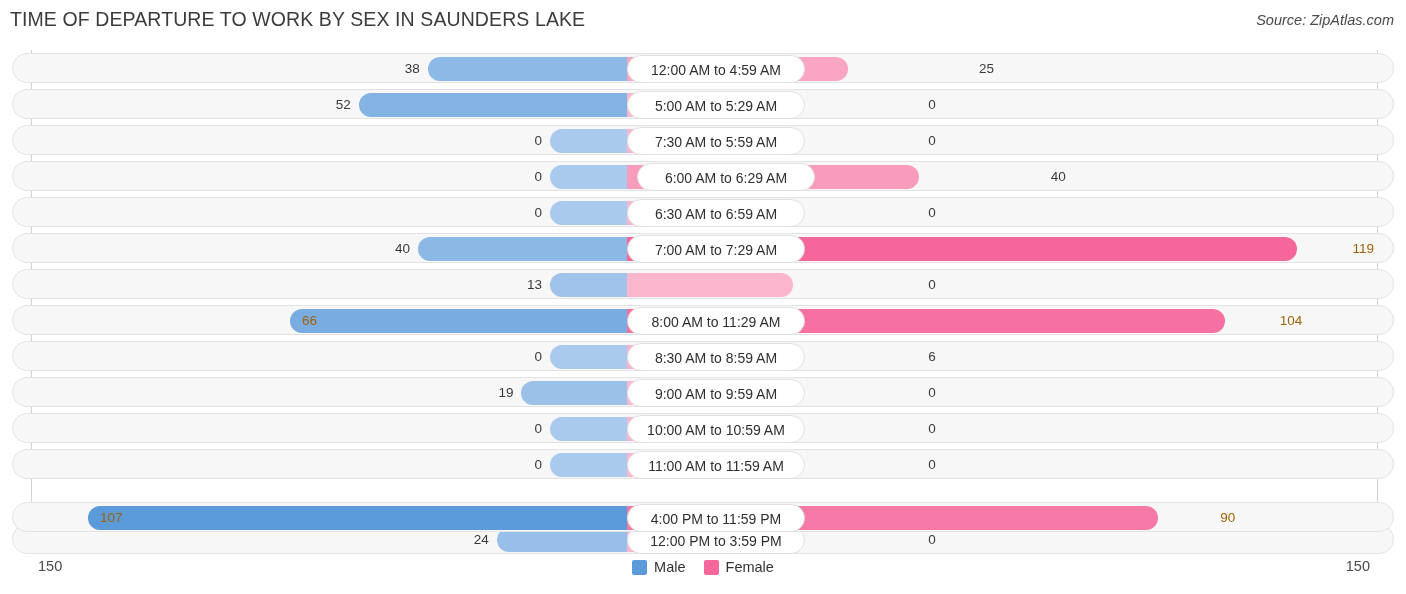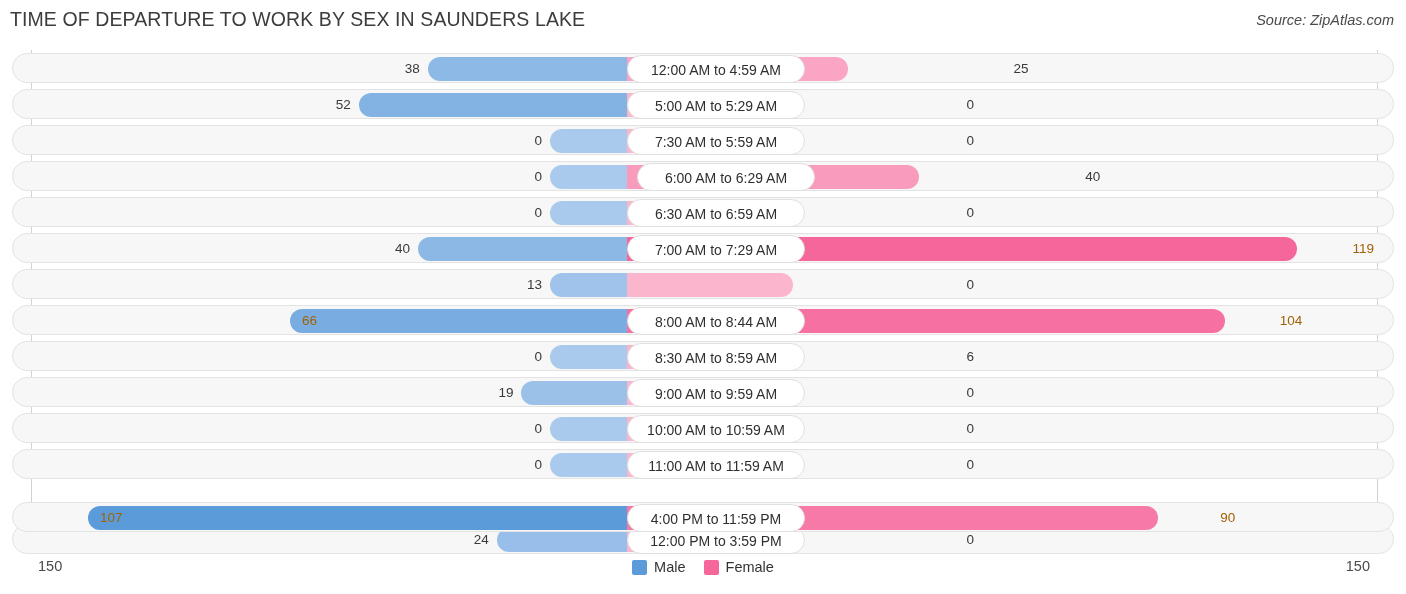--- a/index.html
+++ b/index.html
@@ -85,21 +85,21 @@
     position: absolute;
     top: 3px;
     height: 24px;
     line-height: 24px;
     font-size: 13.5px;
     white-space: nowrap;
   }
   .val-out { color: #3a3a3a; }
   .val-in  { color: #a16207; }
   .val-male-out   { text-align: right; }
-  .val-female-out { text-align: right;  }
+  .val-female-out { text-align: center;  }
   .val-male-in    { text-align: left;  }
   .val-female-in  { text-align: right; }
 
   
   .cat-pill {
     position: absolute;
     top: 1px;
     height: 28px;
     line-height: 28px;
     background: #ffffff;
@@ -209,21 +209,21 @@
       <div class="bar bar-male" style="left: 537px; width: 166px; background: rgb(160, 195, 235);"></div>
       <div class="bar bar-female" style="left: 614px; width: 166px; background: rgb(251, 182, 206);"></div>
       <div class="val val-out val-male-out" style="left: 445px; width: 84px;">13</div>
       <div class="val val-out val-female-out" style="left: 877px; width: 84px;">0</div>
     </div>
     <div class="row" style="top: 255px;">
       <div class="bar bar-male" style="left: 276.935px; width: 426.065px; background: rgb(121, 173, 225);"></div>
       <div class="bar bar-female" style="left: 614px; width: 598.277px; background: rgb(246, 112, 161);"></div>
       <div class="val val-in val-male-in" style="left: 288.935px; width: 80px;">66</div>
       <div class="val val-in val-female-in" style="left: 1209.28px; width: 80px;">104</div>
-      <div class="cat-pill" style="left: 614px; width: 178px;">8:00 AM to 8:44 AM</div>
+      <div class="cat-pill" style="left: 614px; width: 178px;">8:00 AM to 11:29 AM</div>
     </div>
     <div class="row" style="top: 291px;">
       <div class="bar bar-male" style="left: 537px; width: 166px; background: rgb(169, 201, 237);"></div>
       <div class="bar bar-female" style="left: 614px; width: 166px; background: rgb(251, 178, 203);"></div>
       <div class="val val-out val-male-out" style="left: 445px; width: 84px;">0</div>
       <div class="val val-out val-female-out" style="left: 877px; width: 84px;">6</div>
       <div class="cat-pill" style="left: 614px; width: 178px;">8:30 AM to 8:59 AM</div>
     </div>
     <div class="row" style="top: 327px;">
       <div class="bar bar-male" style="left: 508.421px; width: 194.579px; background: rgb(155, 193, 233);"></div>

